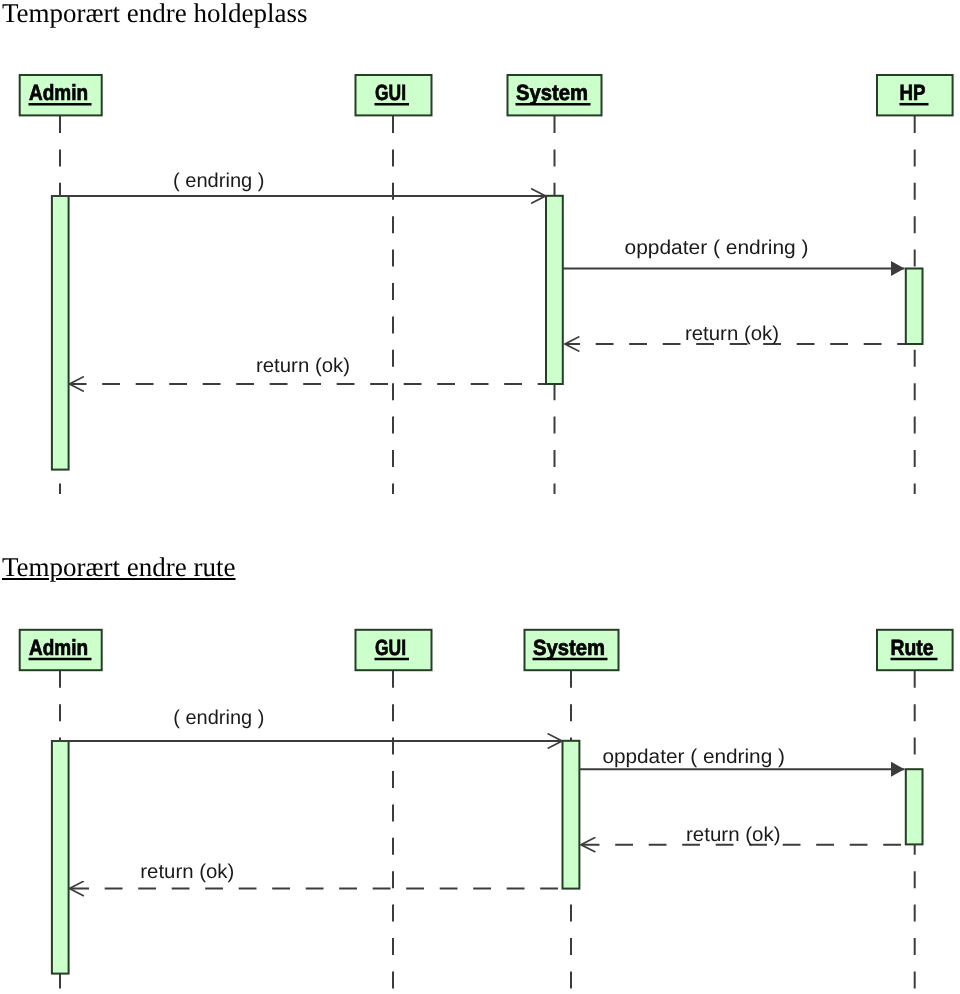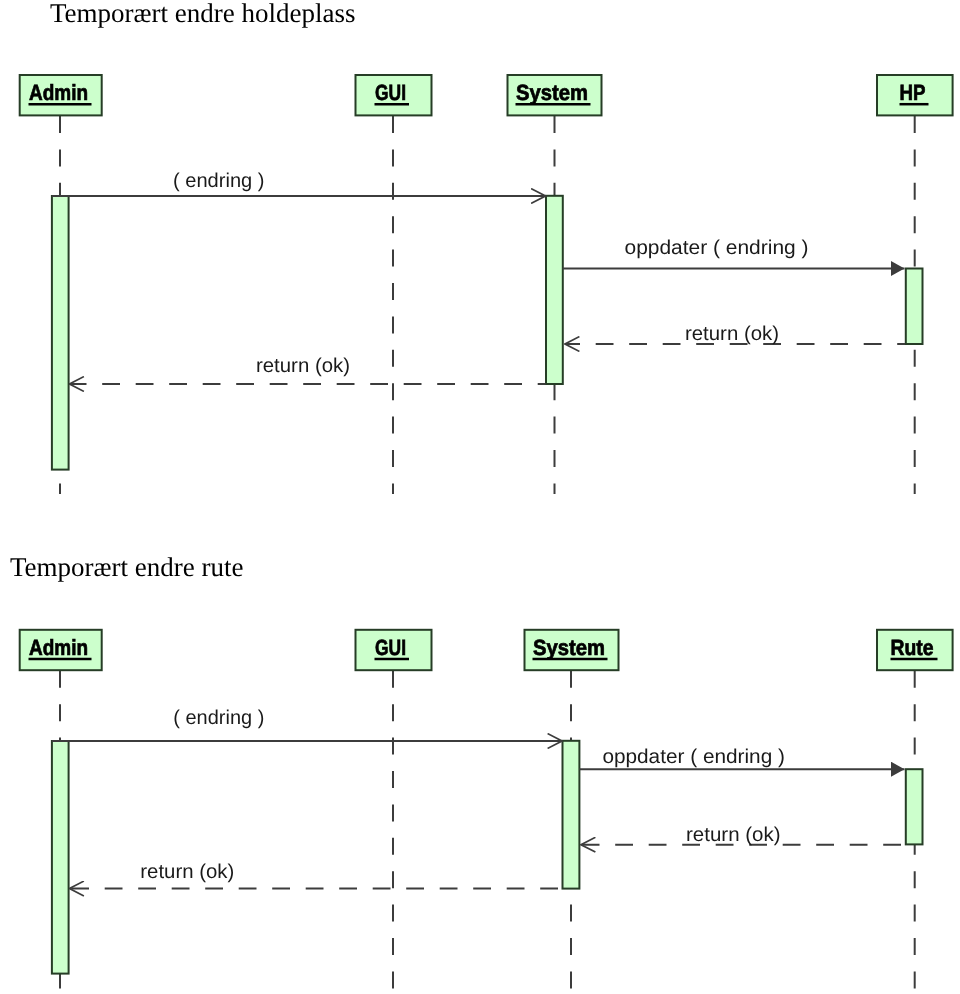--- a/index.html
+++ b/index.html
@@ -10,22 +10,22 @@
   svg.dg{position:absolute;left:0;top:0;display:block;}
   .dg text{font-family:"Liberation Sans",sans-serif;}
   .msg-label{font-size:20px;fill:#1a1a1a;}
   .box-label{font-size:22px;font-weight:bold;fill:#000000;stroke:#000000;stroke-width:0.7px;paint-order:stroke fill;}
 </style>
 </head>
 <body>
 
 <div class="page">
 
-  <div class="doc-title" style="left:2px;top:0px;margin-left:48px;">Temporært endre holdeplass</div>
-  <div class="doc-title" style="left:10px;top:554px;">Temporært endre rute</div>
+  <div class="doc-title" style="left:2px;top:0px;">Temporært endre holdeplass</div>
+  <div class="doc-title" style="left:2px;top:554px;text-decoration:underline;">Temporært endre rute</div>
 
   <svg class="dg" width="960" height="994" viewBox="0 0 960 994">
     <defs>
       <marker id="mOpen" markerWidth="16" markerHeight="16" refX="15" refY="8" orient="auto" markerUnits="userSpaceOnUse">
         <path d="M 0.6 0.6 L 15 8 L 0.6 15.4" fill="none" stroke="#3c3c3c" stroke-width="1.7"></path>
       </marker>
       <marker id="mFill" markerWidth="14" markerHeight="15" refX="13.5" refY="7.5" orient="auto" markerUnits="userSpaceOnUse">
         <path d="M 0 0 L 13.5 7.5 L 0 15 z" fill="#3c3c3c"></path>
       </marker>
     </defs>

